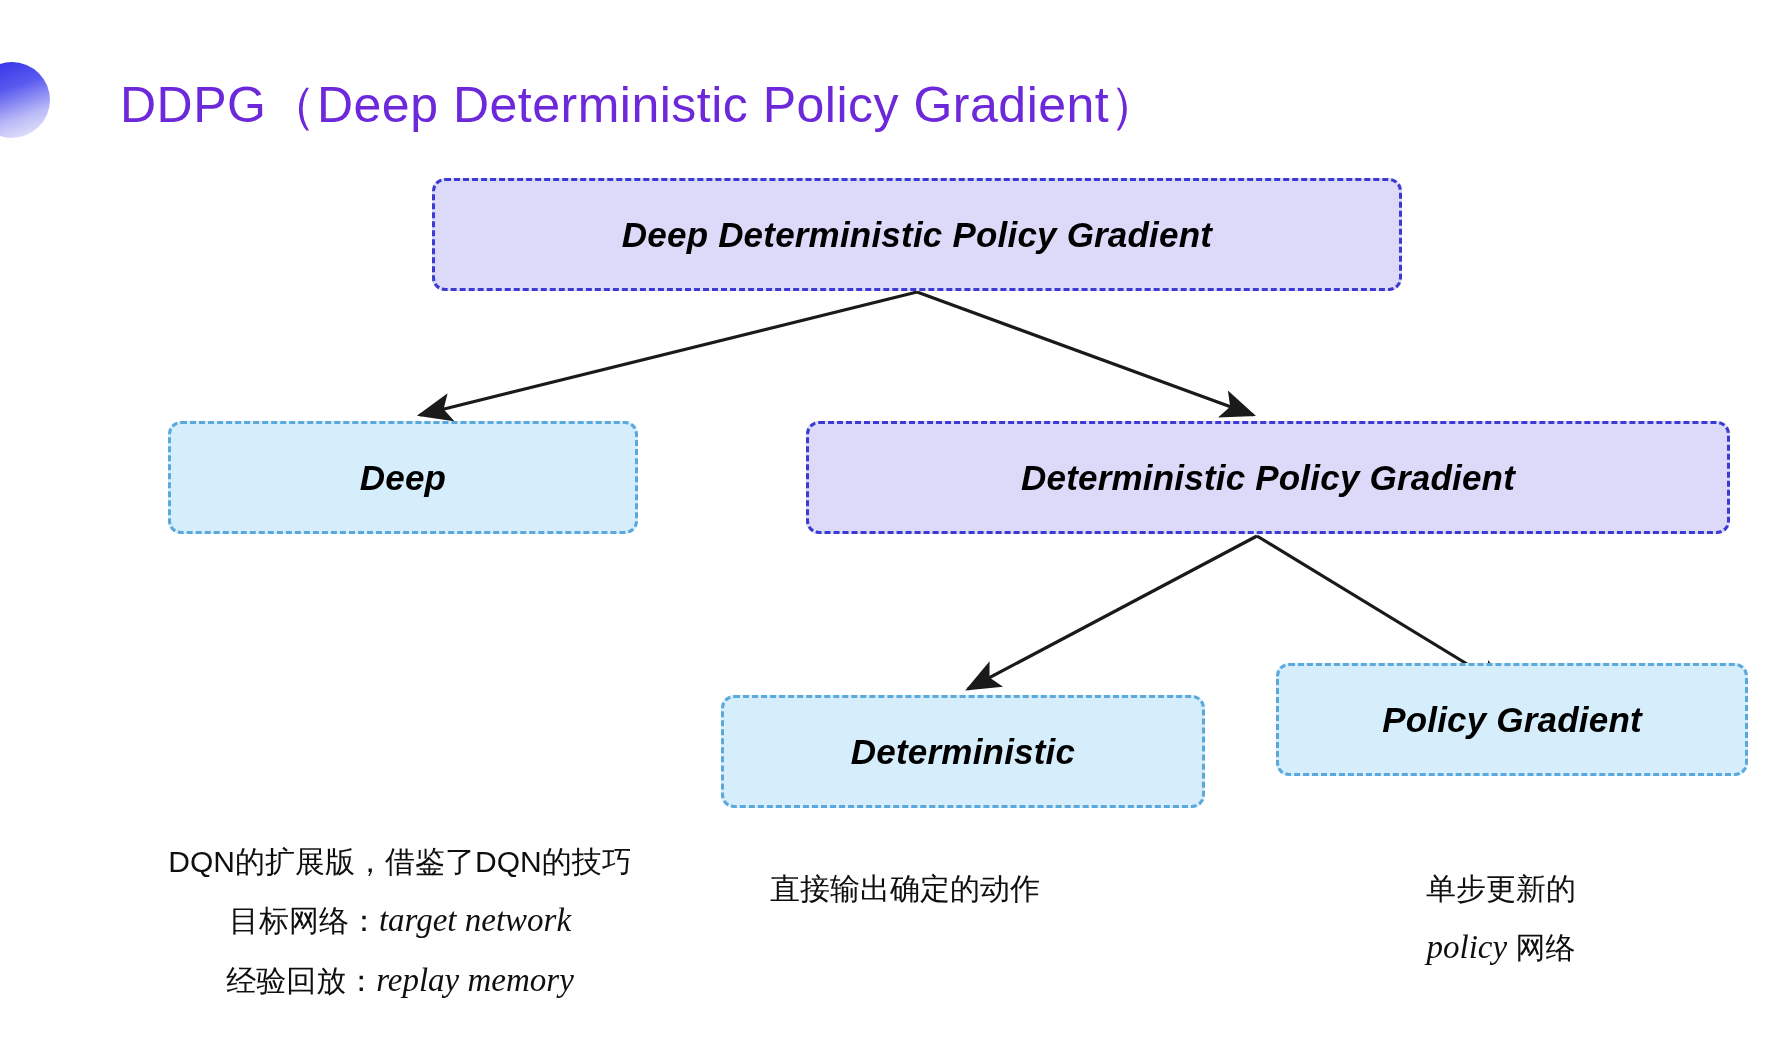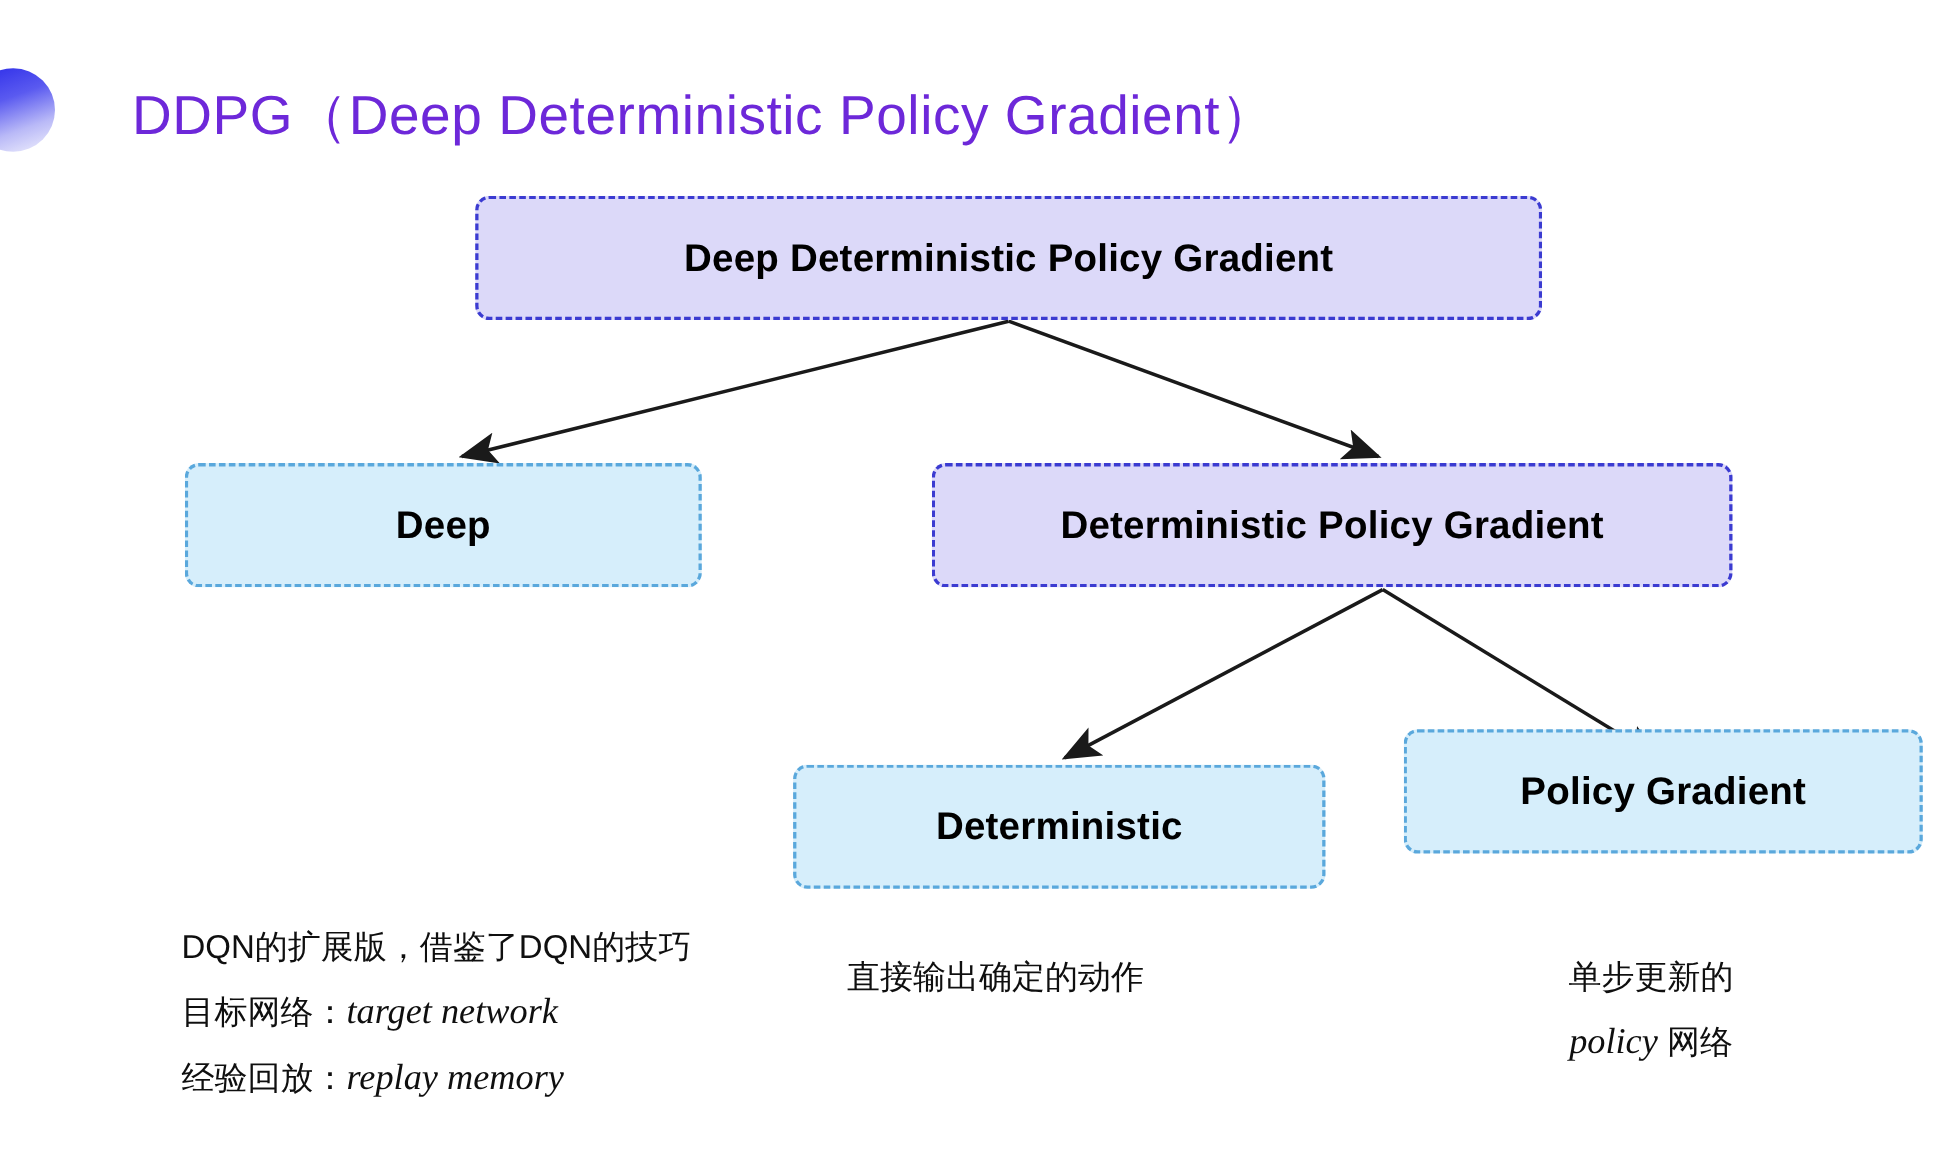--- a/index.html
+++ b/index.html
@@ -44,33 +44,34 @@
     box-sizing: border-box;
     border-radius: 13px;
     display: flex;
     align-items: center;
     justify-content: center;
     text-align: center;
     color: #000000;
     font-size: 35px;
     font-weight: 600;
     letter-spacing: 0.2px;
+    font-style: italic;
   }
   .node.purple {
     background: #dcd9f9;
     border: 3px dashed #3b3bd1;
   }
   .node.cyan {
     background: #d6eefb;
     border: 3px dashed #5aa8dc;
   }
 
   #node-root   { left: 432px; top: 178px;  width: 970px; height: 113px; }
   #node-deep   { left: 168px; top: 421px;  width: 470px; height: 113px; }
-  #node-dpg    { left: 847px; top: 421px;  width: 728px; height: 113px; }
+  #node-dpg    { left: 806px; top: 421px;  width: 924px; height: 113px; }
   #node-det    { left: 721px; top: 695px;  width: 484px; height: 113px; }
   #node-pg     { left: 1276px; top: 663px; width: 472px; height: 113px; }
 
   
   #connectors {
     position: absolute;
     left: 0;
     top: 0;
     width: 1778px;
     height: 1056px;
@@ -88,21 +89,21 @@
   .annotation .ital {
     font-family: "Liberation Serif", serif;
     font-style: italic;
     font-size: 33px;
   }
   .annotation .formula {
     font-family: "Liberation Serif", serif;
     font-style: italic;
     font-size: 33px;
   }
-  #anno-deep   { left: 165px; top: 835px; text-align: left; width: 520px; }
+  #anno-deep   { left: 140px; top: 835px; text-align: center; width: 520px; }
   #anno-det    { left: 770px; top: 862px; width: 390px; }
   #anno-pg     { left: 1311px; top: 862px; text-align: center; width: 380px; }
   .anno-line { display: block; }
 </style>
 </head>
 <body>
 
 <div id="slide">
 
   <div id="title-bullet"></div>

